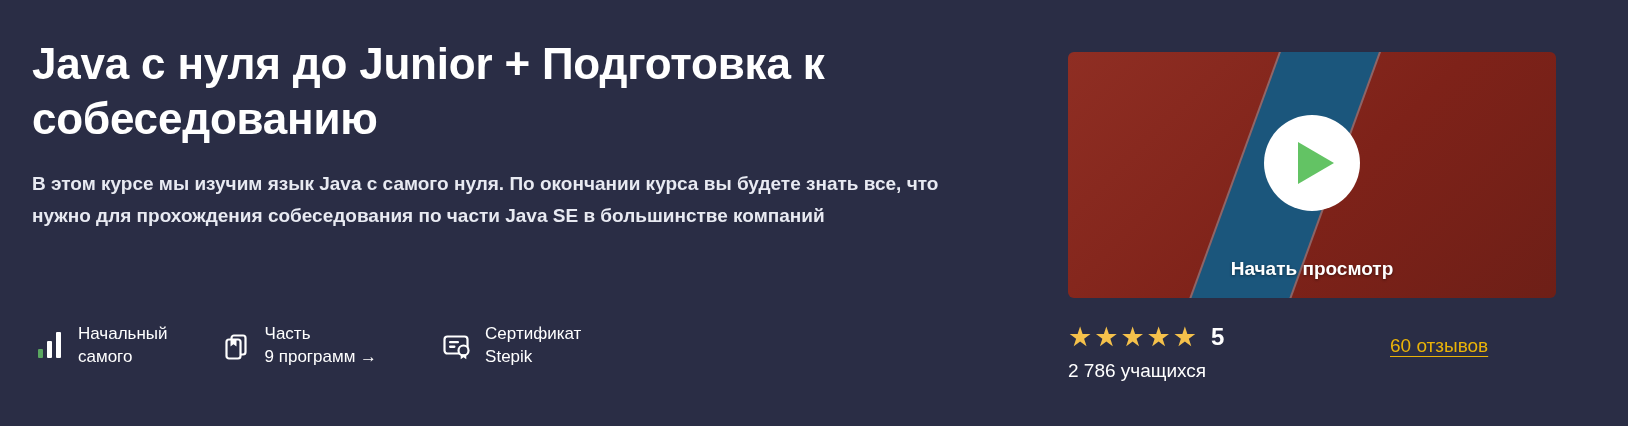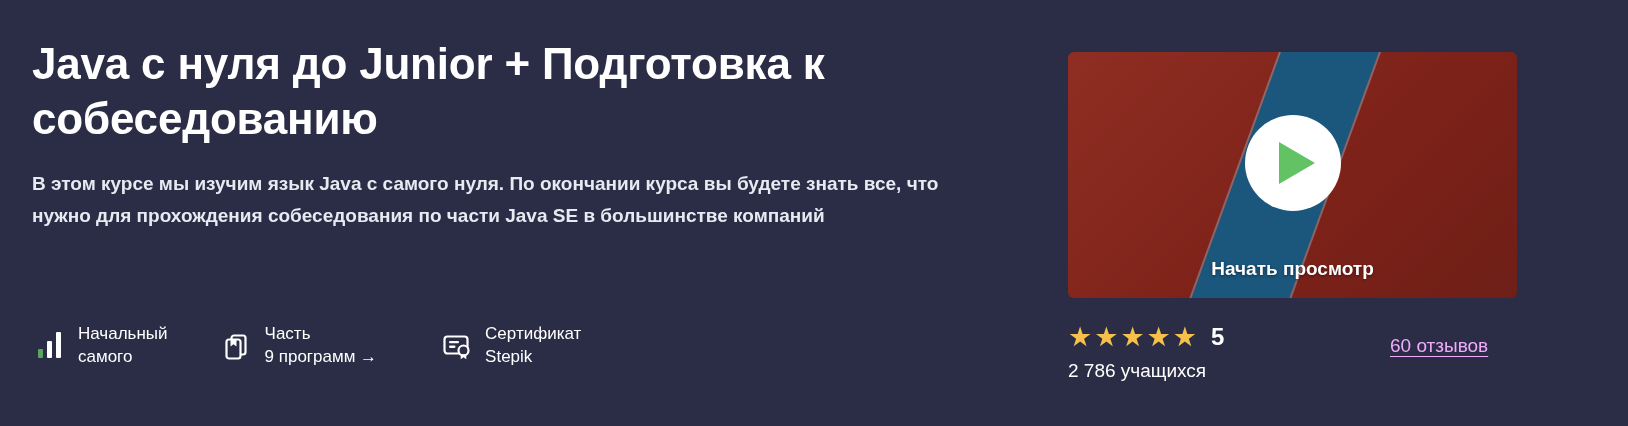--- a/index.html
+++ b/index.html
@@ -96,21 +96,21 @@
     position: absolute;
     left: 1068px;
     top: 0;
     width: 500px;
     height: 426px;
   }
   .video-card {
     position: absolute;
     left: 0;
     top: 52px;
-    width: 449px;
+    width: 488px;
     height: 246px;
     border-radius: 6px;
     overflow: hidden;
     background: #8b2a22;
     background: linear-gradient(135deg, #8f2e23 0%, #7e2219 55%, #6e1f17 100%);
     cursor: pointer;
   }
   .video-stripe {
     position: absolute;
     left: 165px;
@@ -182,21 +182,21 @@
   .learners {
     margin-top: 7px;
     color: #ffffff;
     font-size: 19px;
     line-height: 24px;
   }
   .reviews-link {
     position: absolute;
     left: 322px;
     top: 334px;
-    color: #f0abfc;
+    color: #eab308;
     font-size: 19px;
     line-height: 24px;
     text-decoration: underline;
     text-underline-offset: 4px;
     cursor: pointer;
     white-space: nowrap;
   }
 </style>
 </head>
 <body>

